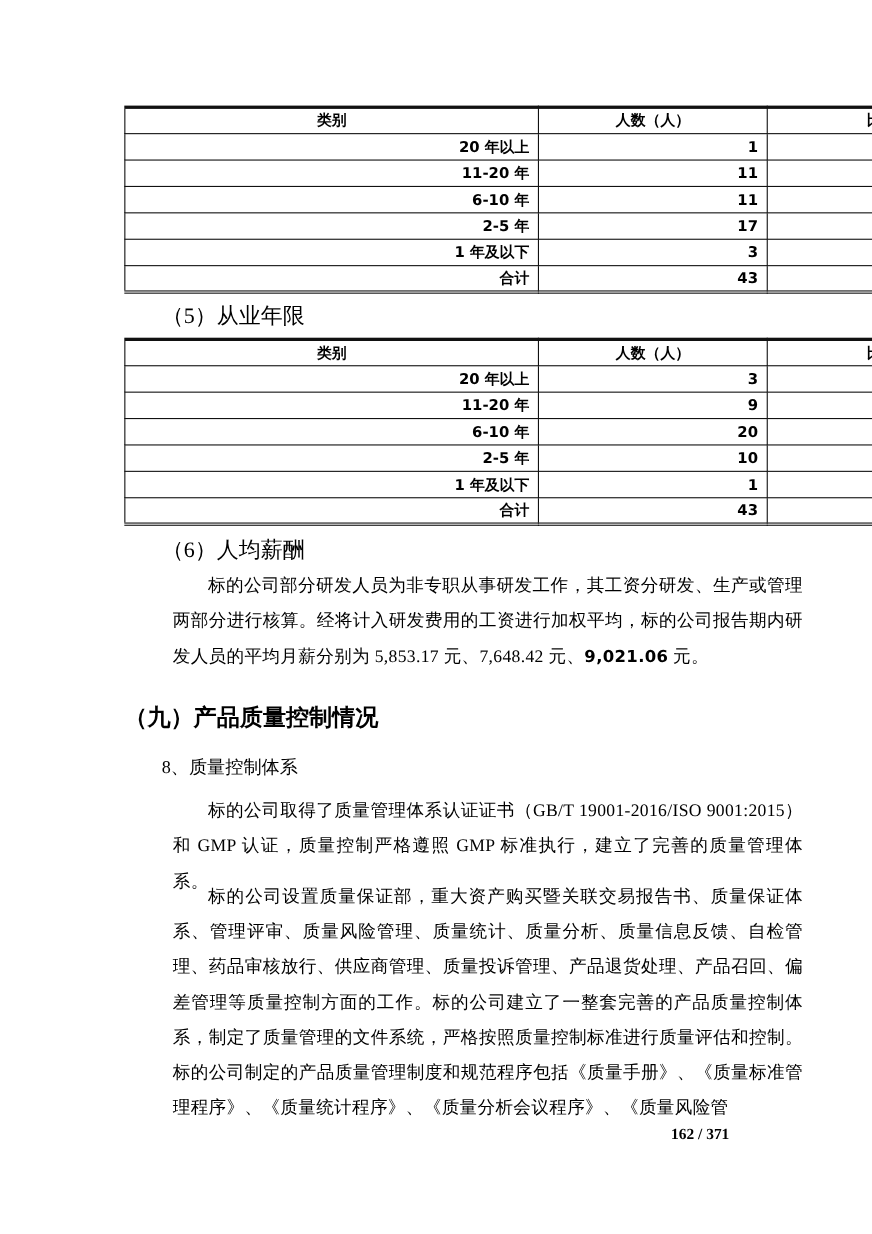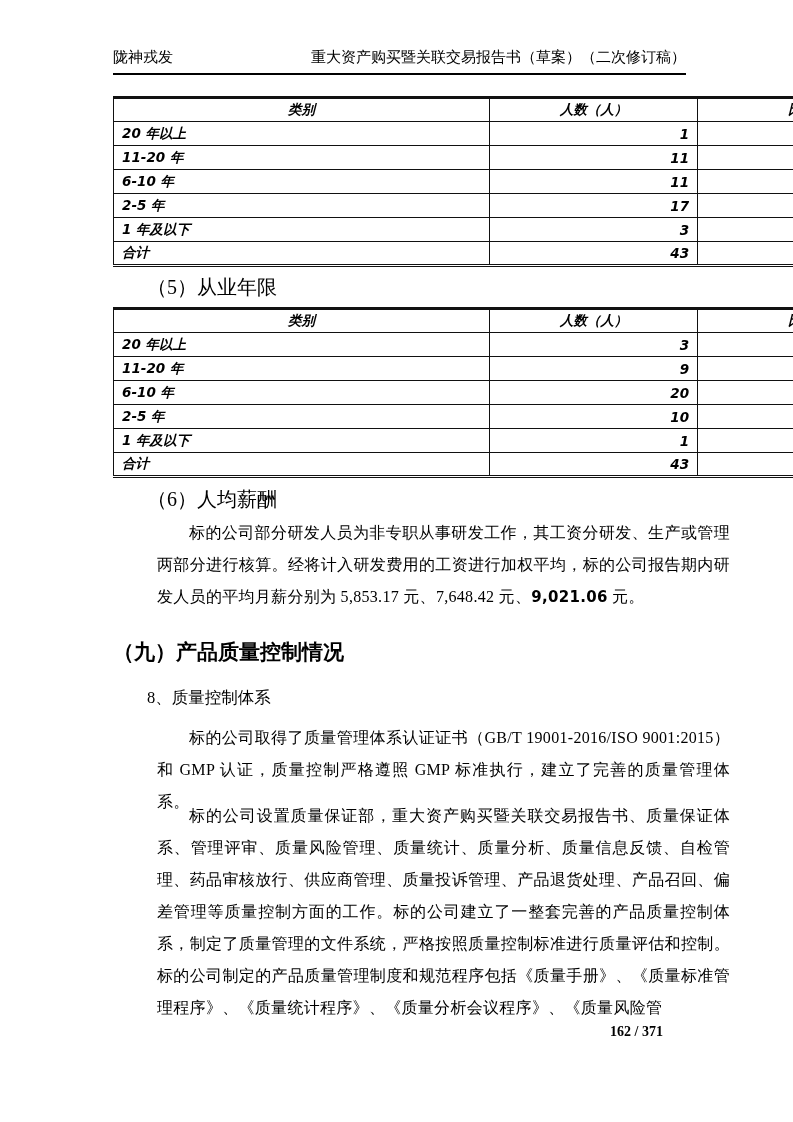--- a/index.html
+++ b/index.html
@@ -34,24 +34,23 @@
     border-top:3px solid #111;
     border-bottom:3px double #111;
     border-left:1px solid #111;
     border-right:1px solid #111;
   }
   table.data-table th, table.data-table td {
     border:1px solid #111;
     height:24px;
     padding:0 8px;
     white-space:nowrap;
-    font-style:italic;
   }
   table.data-table th { text-align:center; }
-  table.data-table td:nth-child(1) { text-align:left; width:47.5%; }
+  table.data-table td:nth-child(1) { text-align:right; width:47.5%; }
   table.data-table td:nth-child(2) { text-align:right;  width:26.25%; }
   table.data-table td:nth-child(3) { text-align:right;  width:26.25%; }
   .tbl1 { top:96px; }
   .tbl2 { top:307px; }
 
   
   .item-label { font-size:20px; margin-left:34px; }
   .item5 { top:274px; }
   .item6 { top:486px; }
   .para {
@@ -79,24 +78,20 @@
     position:absolute;
     top:1024px; right:130px;
     font-size:14px; font-weight:bold;
   }
 </style>
 </head>
 <body>
 
 <div class="page">
 
-  <div class="content doc-header" style="position:absolute;">
-    <span>陇神戎发</span>
-    <span>重大资产购买暨关联交易报告书（草案）（二次修订稿）</span>
-  </div>
 
   <table class="content data-table tbl1" style="position:absolute;">
       <thead>
         <tr>
           <th>类别</th>
           <th>人数（人）</th>
           <th>比例</th>
         </tr>
       </thead>
       <tbody>

